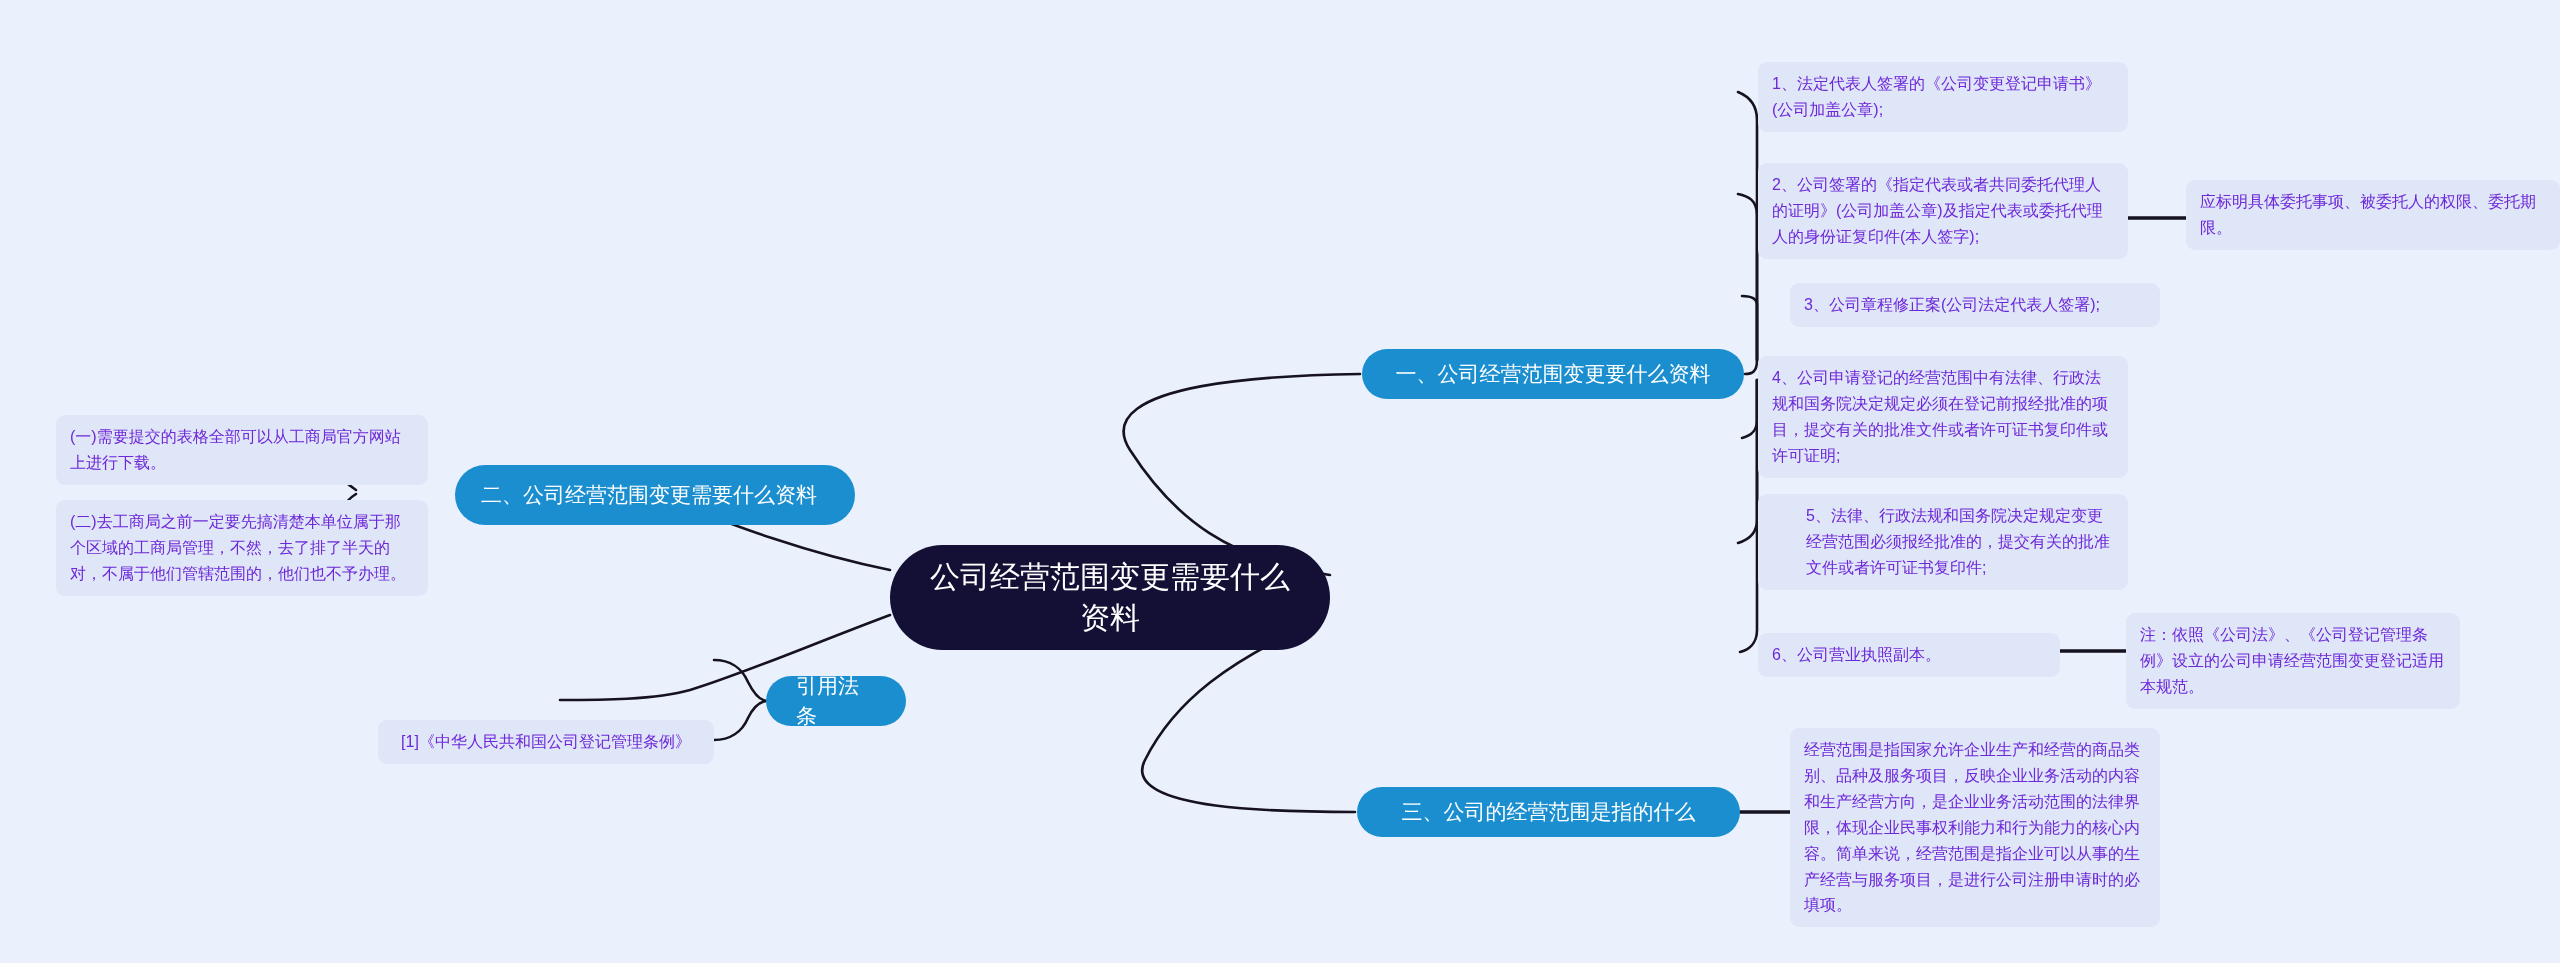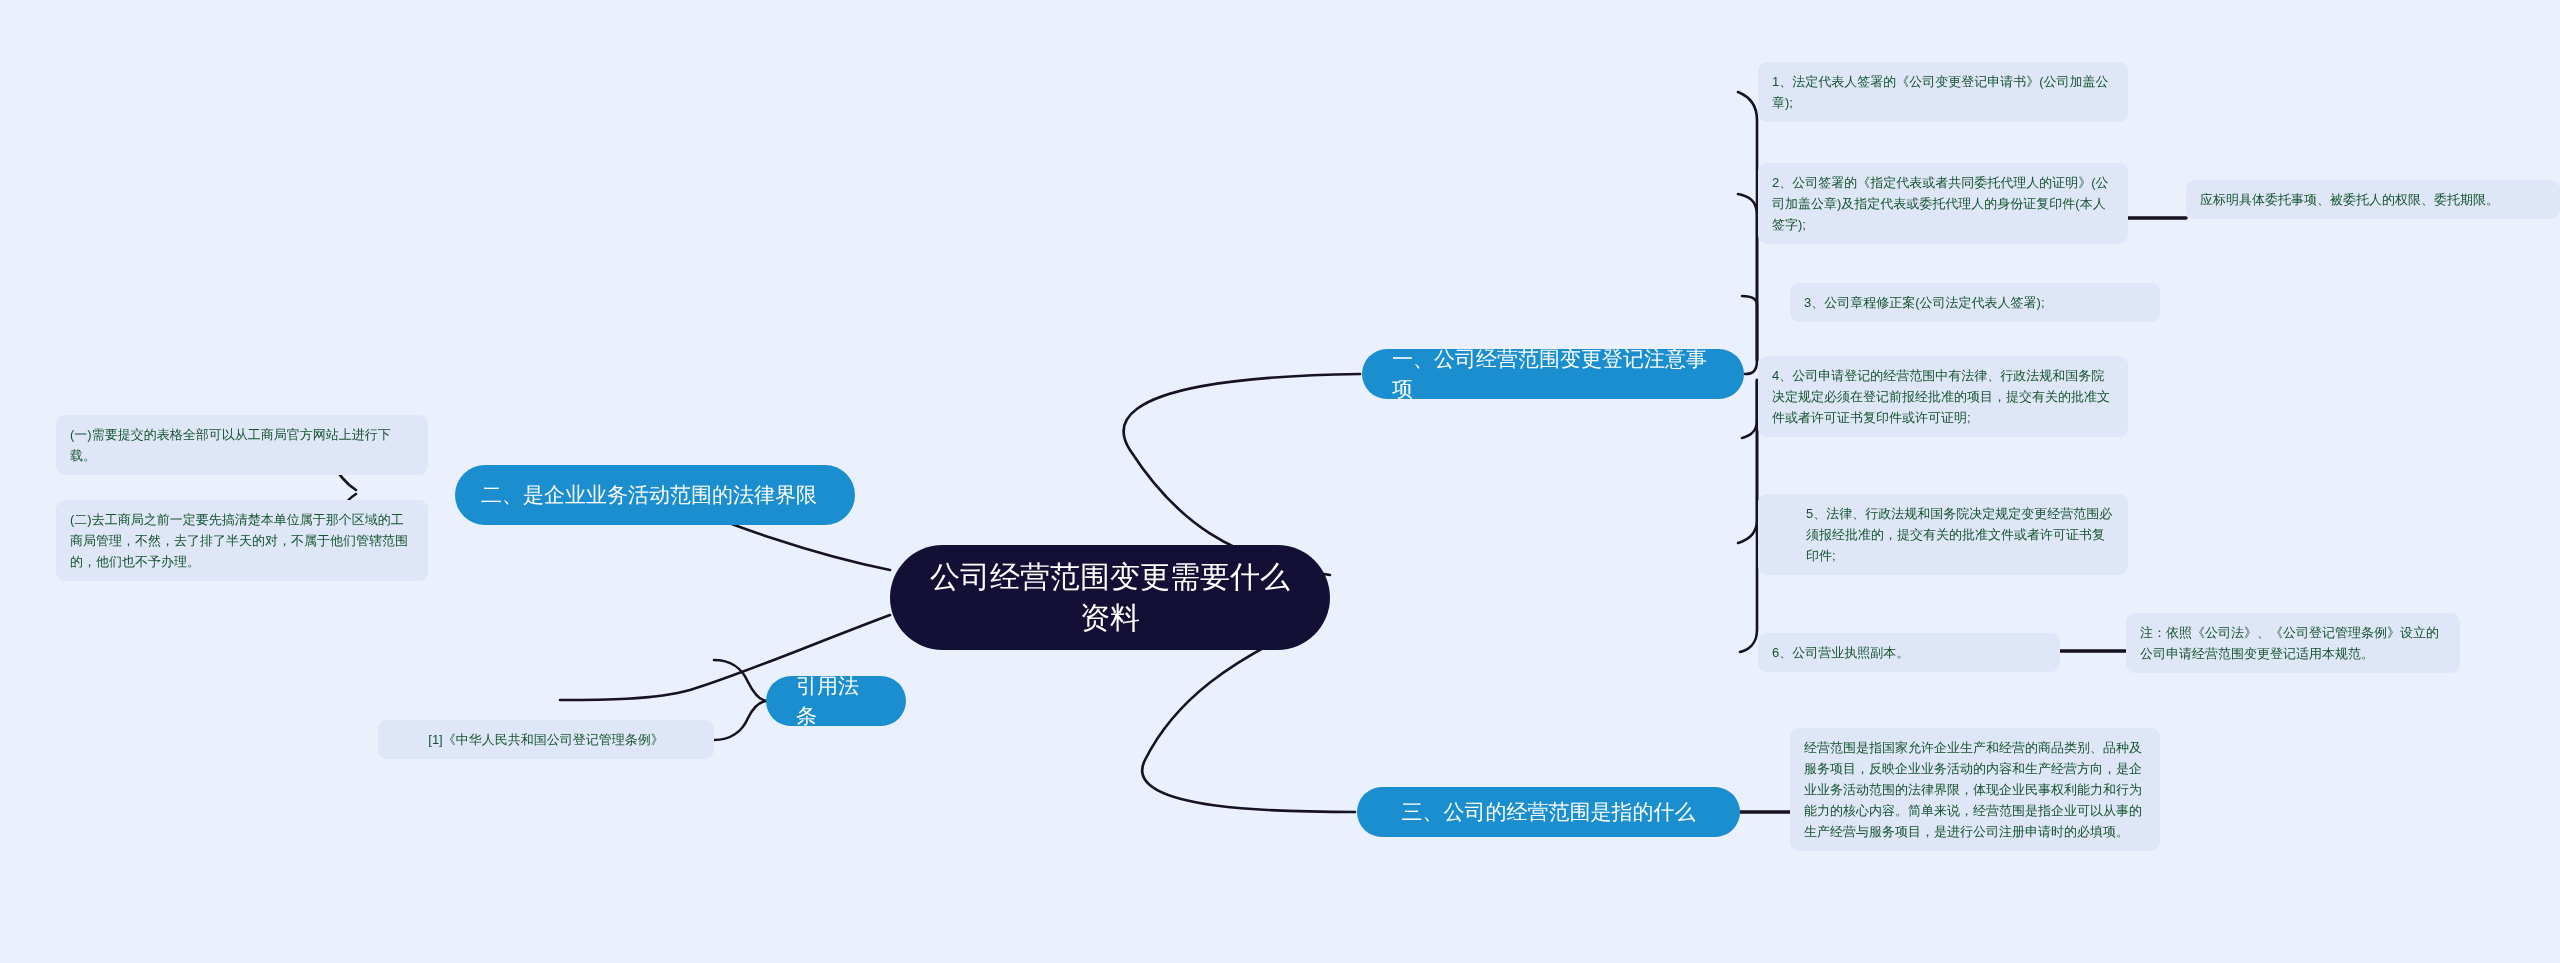--- a/index.html
+++ b/index.html
@@ -59,23 +59,23 @@
   }
   .branch.small {
     font-size: 21px;
     justify-content: center;
     padding: 11px 30px;
   }
 
   
   .leaf {
     background: #dfe6f7;
-    color: #14532d;
+    color: #6d28d9;
     border-radius: 9px;
-    font-size: 13px;
+    font-size: 16px;
     line-height: 1.62;
     padding: 9px 14px;
     box-sizing: border-box;
   }
   .leaf.center {
     text-align: center;
   }
 </style>
 </head>
 <body>
@@ -115,21 +115,21 @@
 
       <path d="M 1740 812 L 1790 812" stroke-width="3.4"></path>
     </g>
   </svg>
 
   <div class="node root" style="left:890px; top:545px; width:440px; height:105px;">
     <span>公司经营范围变更需要什么资料</span>
   </div>
 
   <div class="node branch small" style="left:1362px; top:349px; width:382px; height:50px;">
-    <span>一、公司经营范围变更登记注意事项</span>
+    <span>一、公司经营范围变更要什么资料</span>
   </div>
 
   <div class="node leaf" style="left:1758px; top:62px; width:370px;">
     <span>1、法定代表人签署的《公司变更登记申请书》(公司加盖公章);</span>
   </div>
 
   <div class="node leaf" style="left:1758px; top:163px; width:370px;">
     <span>2、公司签署的《指定代表或者共同委托代理人的证明》(公司加盖公章)及指定代表或委托代理人的身份证复印件(本人签字);</span>
   </div>
 
@@ -151,21 +151,21 @@
 
   <div class="node leaf" style="left:1758px; top:633px; width:302px;">
     <span>6、公司营业执照副本。</span>
   </div>
 
   <div class="node leaf" style="left:2126px; top:613px; width:334px;">
     <span>注：依照《公司法》、《公司登记管理条例》设立的公司申请经营范围变更登记适用本规范。</span>
   </div>
 
   <div class="node branch" style="left:455px; top:465px; width:400px; height:60px;">
-    <span>二、是企业业务活动范围的法律界限</span>
+    <span>二、公司经营范围变更需要什么资料</span>
   </div>
 
   <div class="node leaf" style="left:56px; top:415px; width:372px;">
     <span>(一)需要提交的表格全部可以从工商局官方网站上进行下载。</span>
   </div>
 
   <div class="node leaf" style="left:56px; top:500px; width:372px;">
     <span>(二)去工商局之前一定要先搞清楚本单位属于那个区域的工商局管理，不然，去了排了半天的对，不属于他们管辖范围的，他们也不予办理。</span>
   </div>
 

